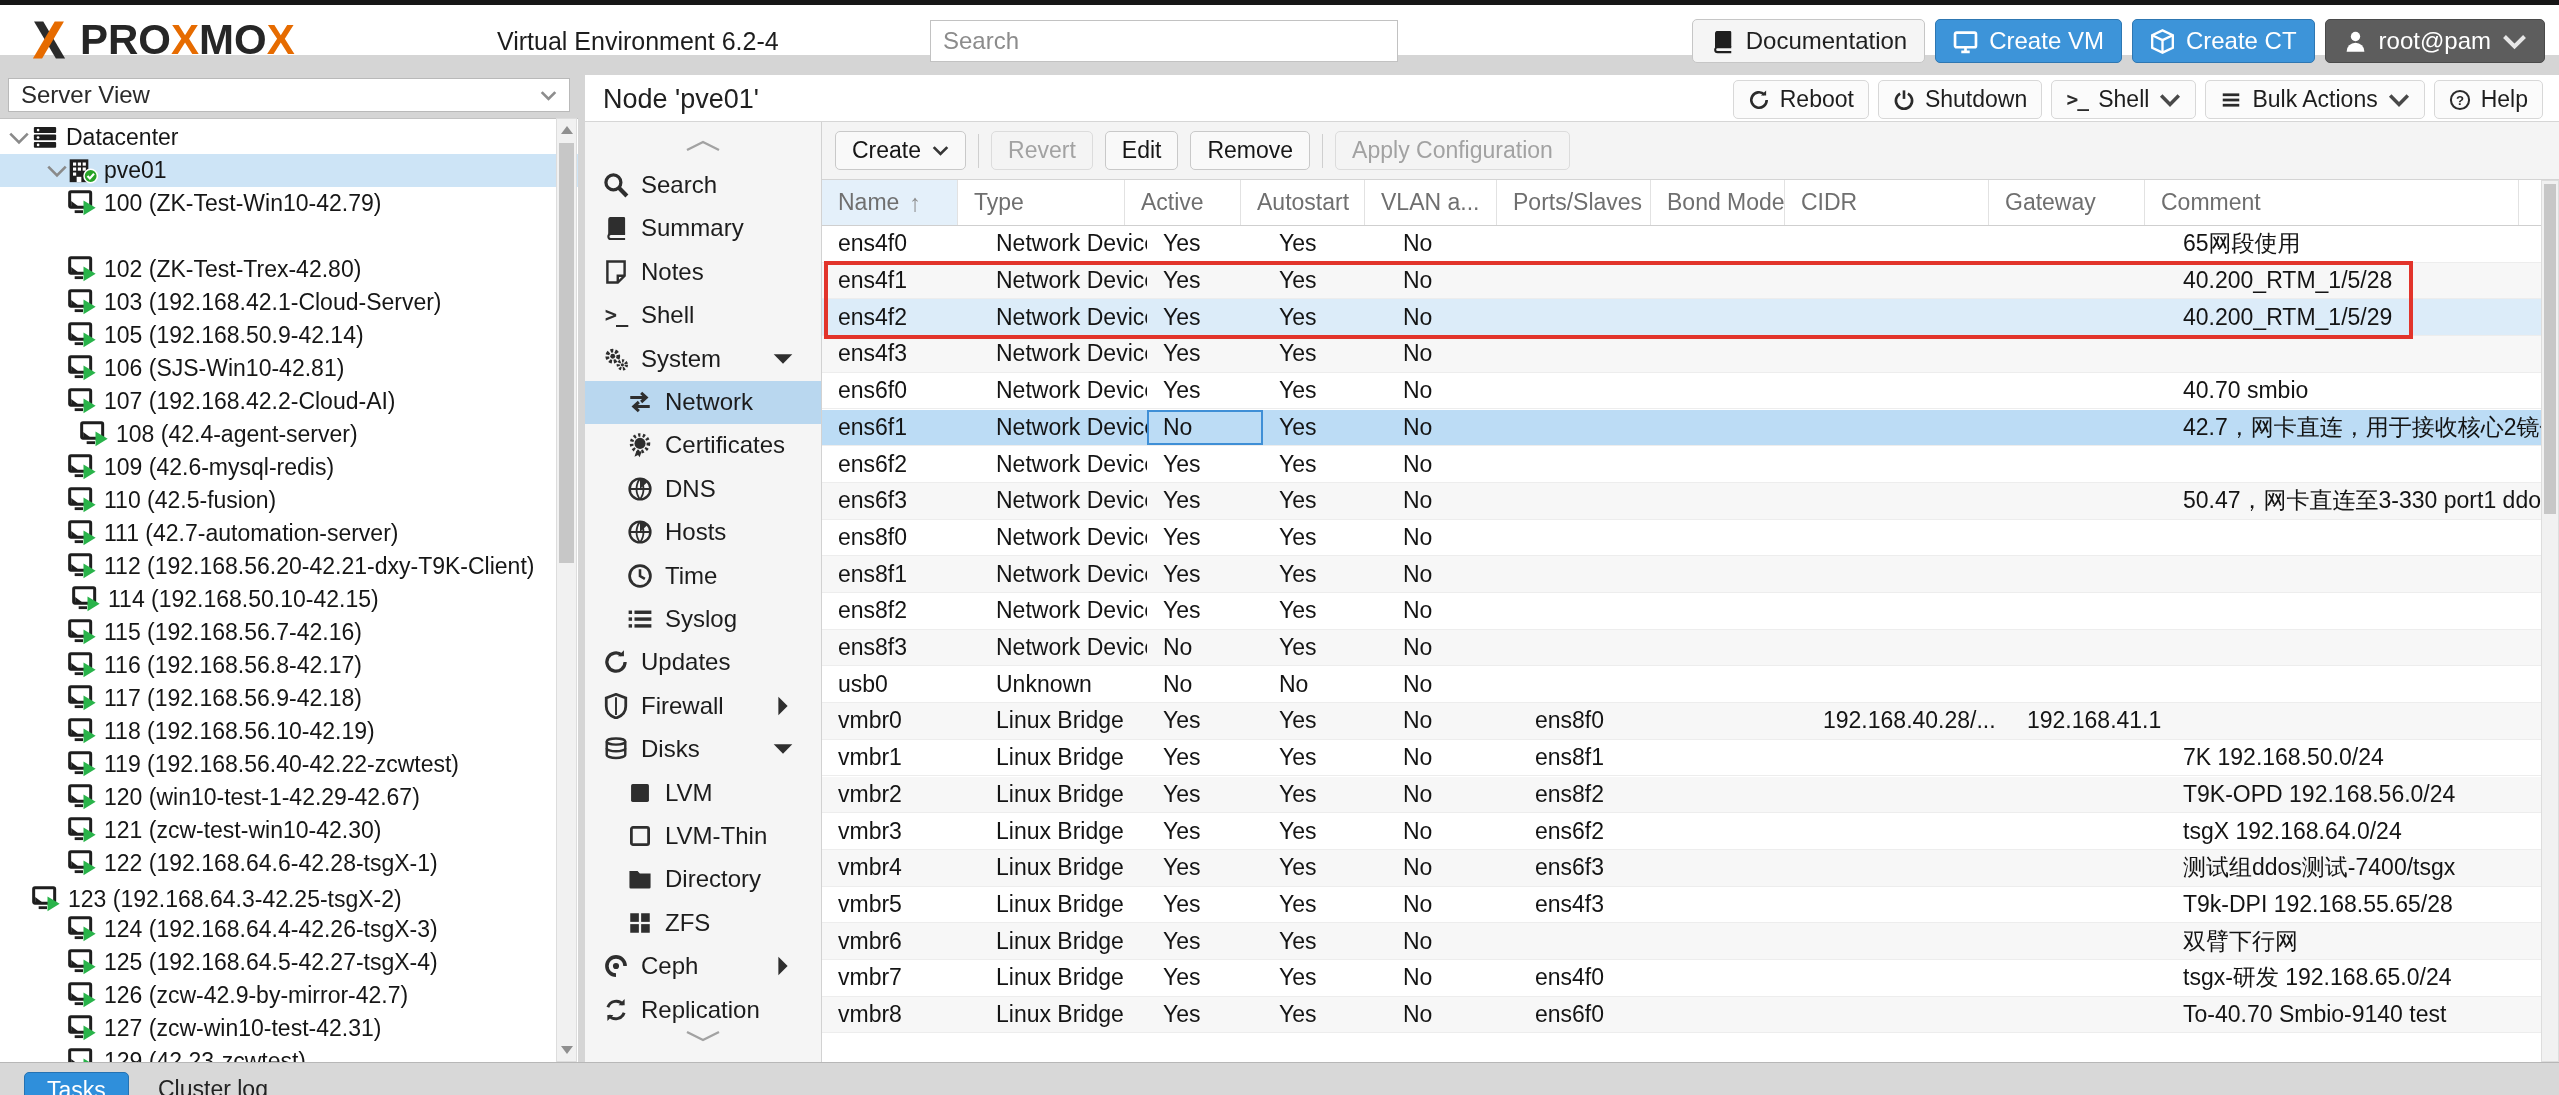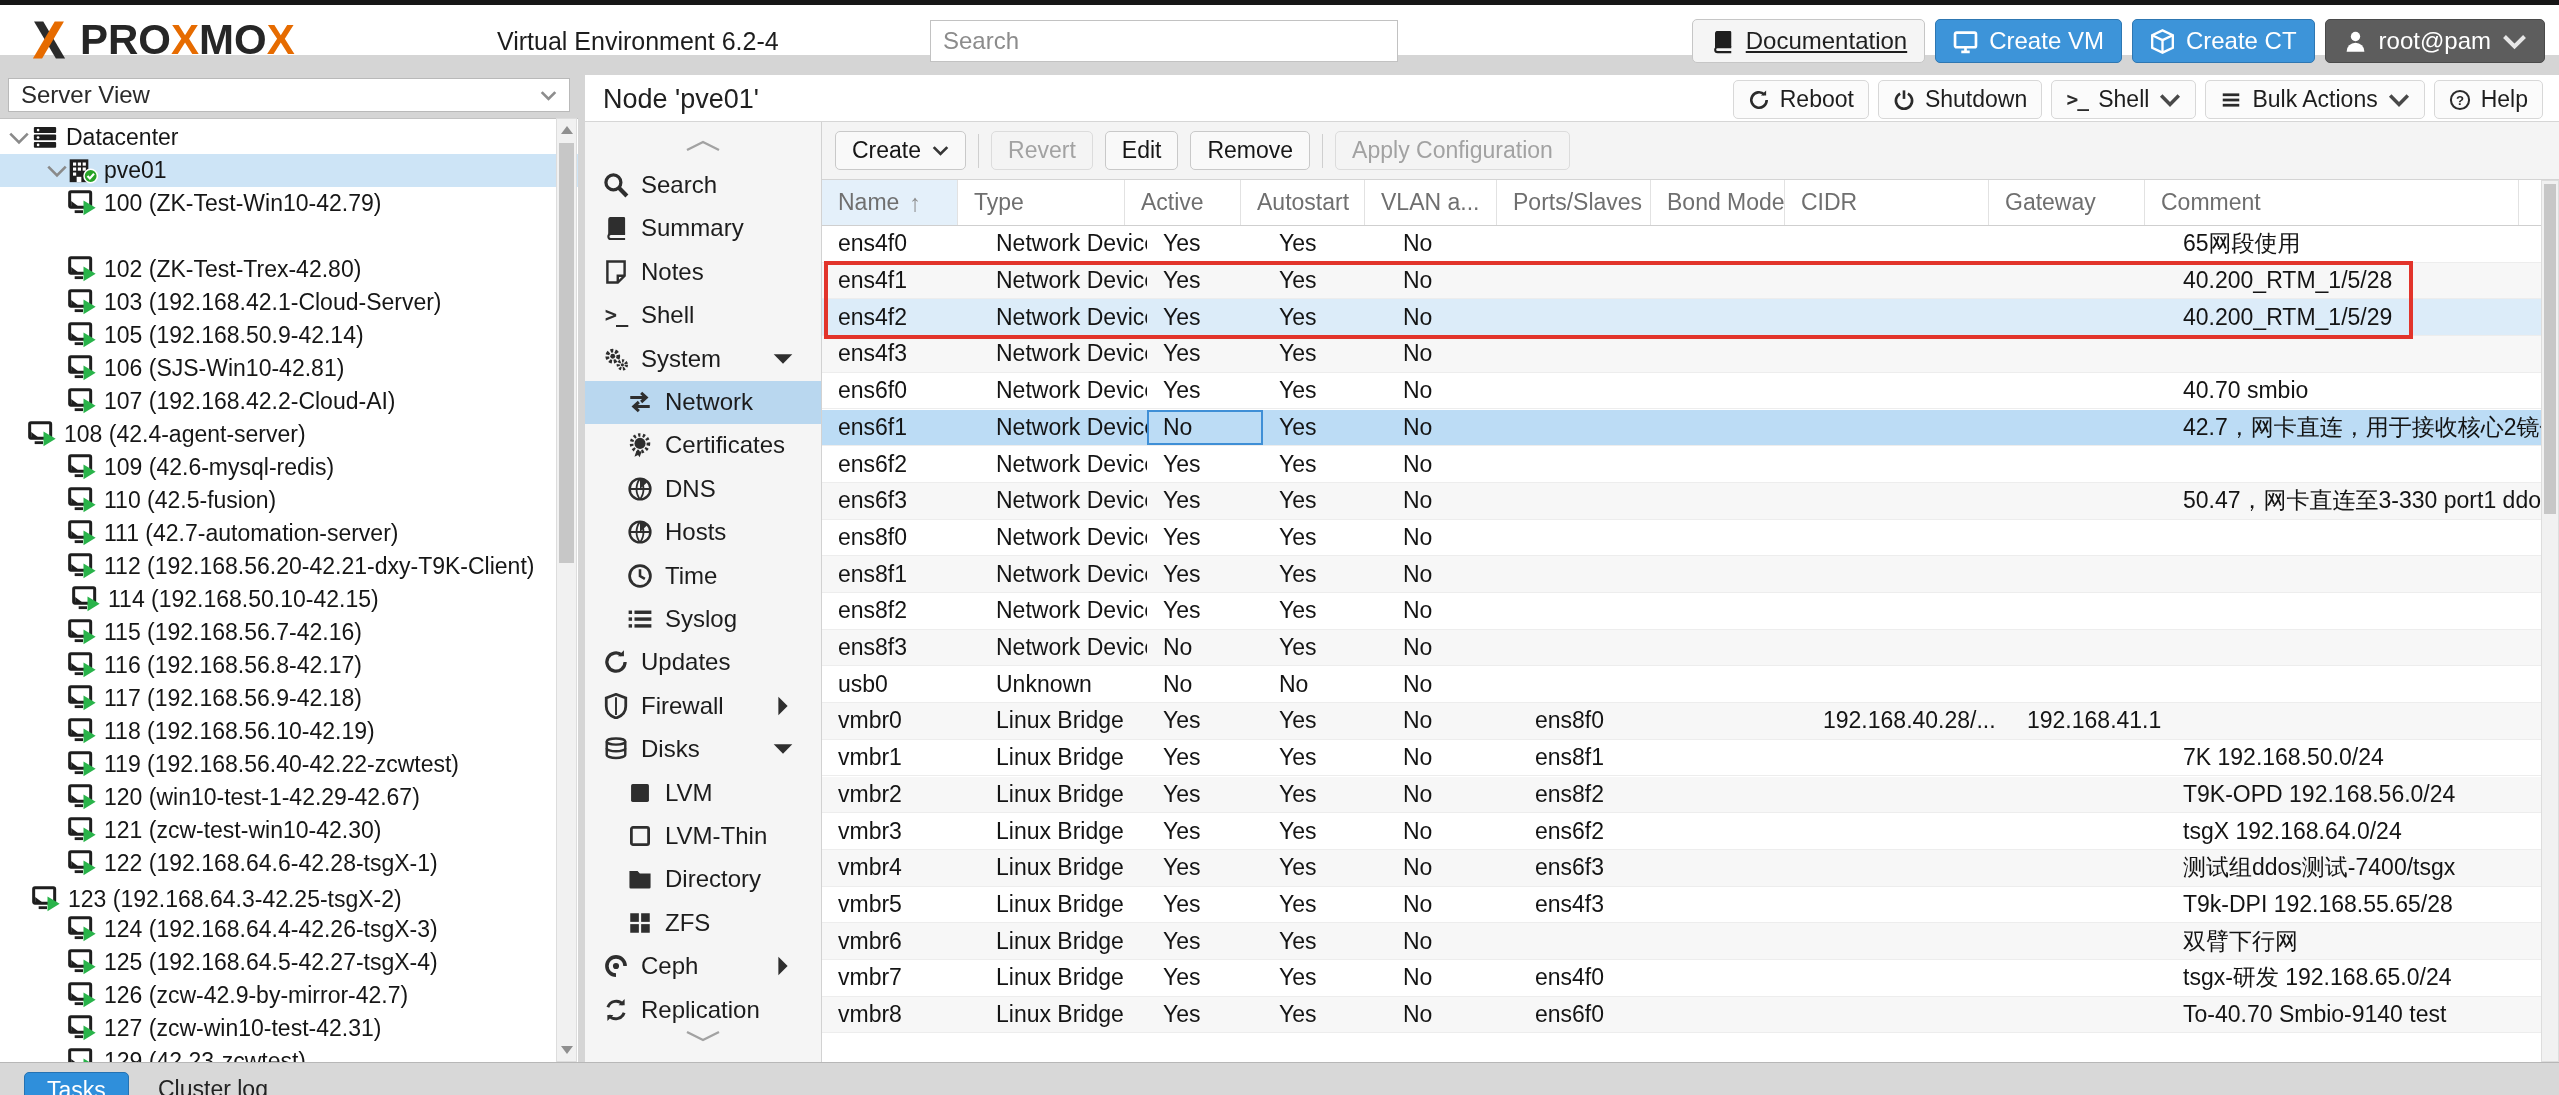--- a/index.html
+++ b/index.html
@@ -19,21 +19,21 @@
   .logoword .ox{color:#e66b00;}
   .version{position:absolute;left:497px;top:22px;font-size:25px;color:#1d1d1d;}
   .hsearch{position:absolute;left:930px;top:15px;width:468px;height:42px;background:#fff;
            border:1px solid #c2c2c2;box-sizing:border-box;font-size:24px;padding:0 12px;
            color:#333;font-family:inherit;}
   .hsearch::placeholder{color:#8c8c8c;}
   .hbtns{position:absolute;right:14px;top:14px;display:flex;gap:10px;}
   .hbtn{height:42px;display:flex;align-items:center;gap:11px;padding:0 17px;border-radius:5px;
         font-size:24px;border:1px solid transparent;cursor:pointer;}
   .hbtn .ic{width:25px;height:25px;}
-  .hbtn.light{background:#f5f5f5;border-color:#c6c6c6;color:#1f1f1f;text-decoration:underline;}
+  .hbtn.light{background:#f5f5f5;border-color:#c6c6c6;color:#1f1f1f;}
   .hbtn.primary{background:#3d94d9;border-color:#2e77b2;color:#fff;}
   .hbtn.dark{background:#5d5d5d;border-color:#4a4a4a;color:#fff;}
   .caret{width:17px;height:11px;opacity:.85;}
 
   
   .serverview{position:absolute;left:8px;top:78px;width:562px;height:34px;background:#fff;
               border:1px solid #b9b9b9;box-sizing:border-box;display:flex;align-items:center;
               justify-content:space-between;padding:0 12px;font-size:24px;color:#2a2a2a;}
   .tree{position:absolute;left:0;top:118px;width:578px;height:944px;background:#fff;
         border-top:1px solid #c2c2c2;overflow:hidden;}
@@ -280,21 +280,21 @@
         <span class="ic ticon">
           <svg viewBox="0 0 18 16">
             <rect x="1" y="1" width="12.6" height="9.2" rx=".8" fill="none" stroke="currentColor" stroke-width="1.8"></rect>
             <path d="M1.9 6.5v3h4z" fill="currentColor"></path>
             <path d="M9.3 6.2 16.6 10.6 9.3 15z" fill="#29b34a"></path>
             <path d="M4 12.9h5" stroke="currentColor" stroke-width="1.7"></path>
           </svg>
         </span>
         <span>107 (192.168.42.2-Cloud-AI)</span>
       </div>
-      <div class="trow " style="top:299px;padding-left:28px">
+      <div class="trow " style="top:299px;padding-left:80px">
         <span class="ic ticon">
           <svg viewBox="0 0 18 16">
             <rect x="1" y="1" width="12.6" height="9.2" rx=".8" fill="none" stroke="currentColor" stroke-width="1.8"></rect>
             <path d="M1.9 6.5v3h4z" fill="currentColor"></path>
             <path d="M9.3 6.2 16.6 10.6 9.3 15z" fill="#29b34a"></path>
             <path d="M4 12.9h5" stroke="currentColor" stroke-width="1.7"></path>
           </svg>
         </span>
         <span>108 (42.4-agent-server)</span>
       </div>

